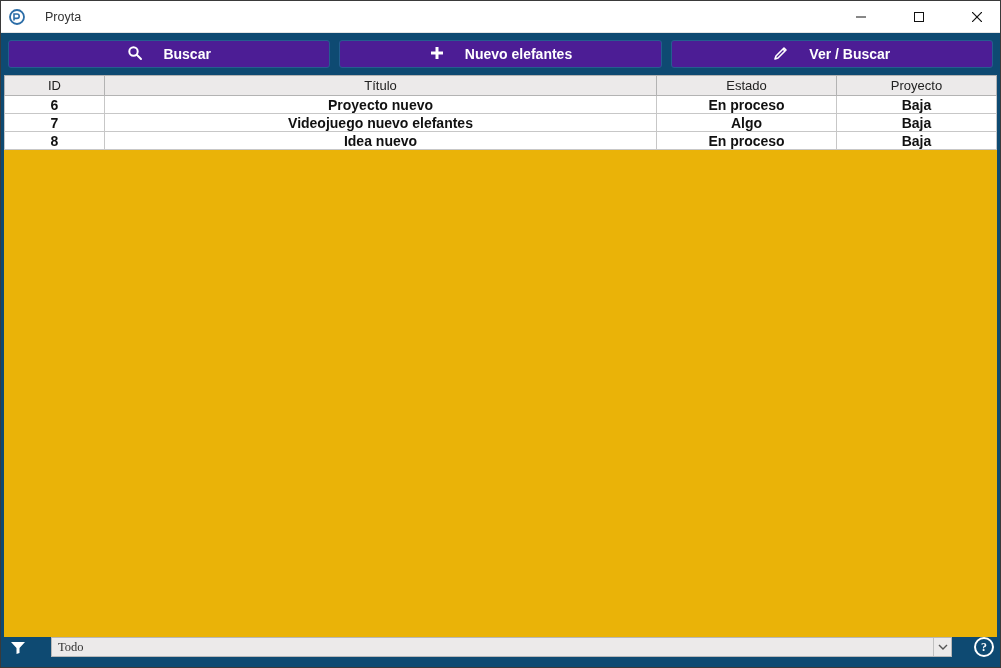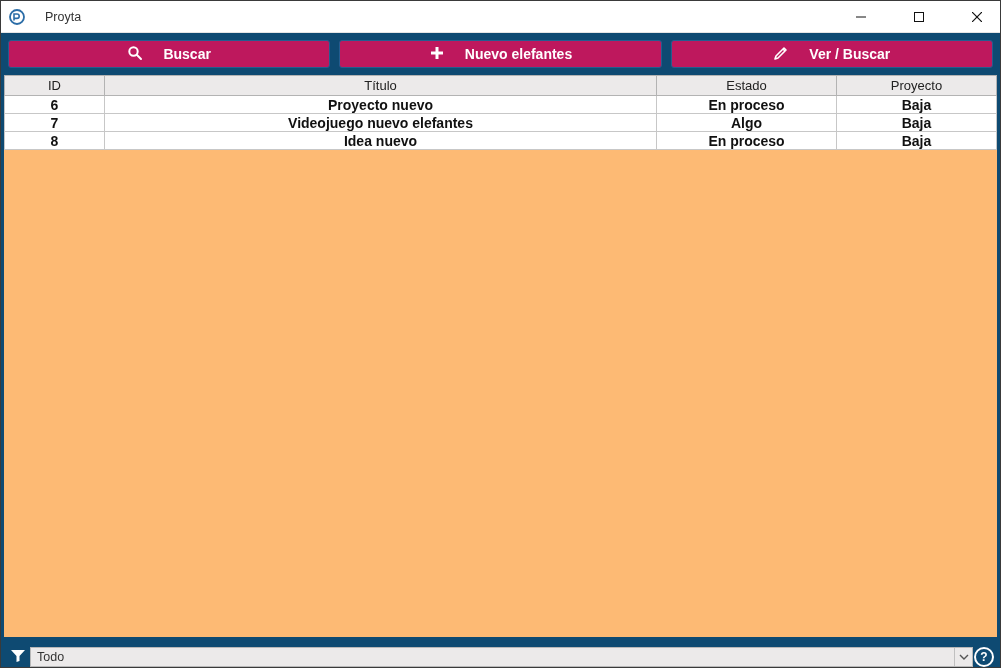--- a/index.html
+++ b/index.html
@@ -10,35 +10,35 @@
   .titlebar .app-icon { width: 16px; height: 16px; margin: 0 8px 0 8px; display: inline-flex; align-items: center; justify-content: center; }
   .titlebar .title { font-size: 12.5px; color: #333; flex: 0 0 auto; }
   .titlebar .spacer { flex: 1 1 auto; }
   .winbtn { width: 46px; height: 32px; display: flex; align-items: center; justify-content: center; background: transparent; border: none; }
   .winbtn svg { stroke: #111; }
   
   .toolbar-wrap { background: #0e4a72; padding: 7px; display: flex; gap: 9px; }
   .tbtn {
     flex: 1 1 0;
     height: 28px;
-    background: #be185d;
+    background: #4c1d95;
     border: 1px solid #245d8f;
     border-radius: 3px;
     display: flex;
     align-items: center;
     justify-content: center;
     gap: 20px;
     color: #fff;
     font-size: 14px;
     font-weight: 600;
     cursor: pointer;
   }
   .tbtn svg { fill: #fff; stroke: #fff; }
   
-  .tablewrap { flex: 1 1 auto; background: #fdba74; border: 3px solid #0e4a72; border-top: none; border-bottom: none; overflow: hidden; display: flex; flex-direction: column; }
+  .tablewrap { flex: 1 1 auto; background: #eab308; border: 3px solid #0e4a72; border-top: none; border-bottom: none; overflow: hidden; display: flex; flex-direction: column; }
   table { border-collapse: collapse; width: 100%; table-layout: fixed; }
   col.c-id { width: 100px; }
   col.c-title { width: auto; }
   col.c-estado { width: 180px; }
   col.c-prioridad { width: 160px; }
   thead th {
     background: #eceaea;
     font-weight: 400;
     font-size: 13px;
     color: #222;
@@ -53,21 +53,21 @@
     text-align: center;
     font-size: 14px;
     font-weight: 700;
     color: #111;
     height: 18px;
     padding: 0 4px;
     white-space: nowrap;
     overflow: hidden;
   }
   
-  .statusbar { height: 30px; background: #0e4a72; display: flex; align-items: flex-end; padding: 0 6px; gap: 1px; }
+  .statusbar { height: 30px; background: #0e4a72; display: flex; align-items: flex-start; padding: 0 6px; gap: 22px; font-family: Liberation Serif, serif; }
   .status-icon { width: 22px; height: 22px; display: flex; align-items: center; justify-content: center; color: #fff; }
   .filter-box {
     flex: 1 1 auto;
     height: 20px;
     background: #eceaea;
     border: 1px solid #b8b8b8;
     display: flex;
     align-items: center;
     padding: 0 4px 0 6px;
     font-size: 12.5px;

